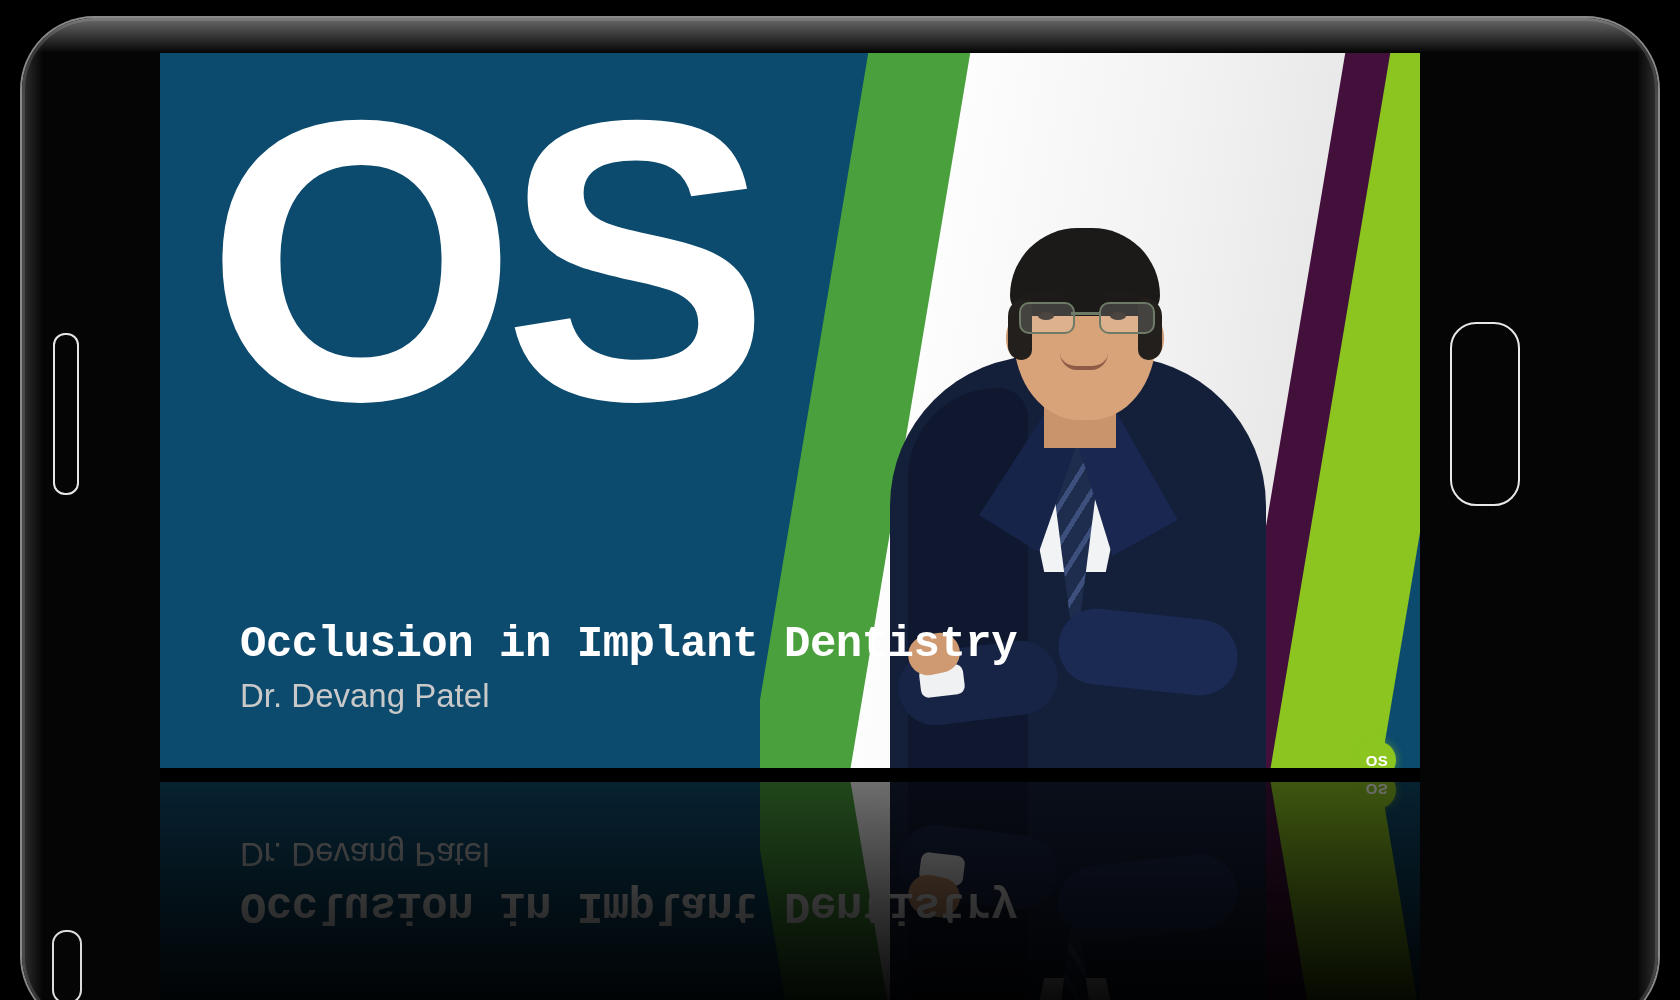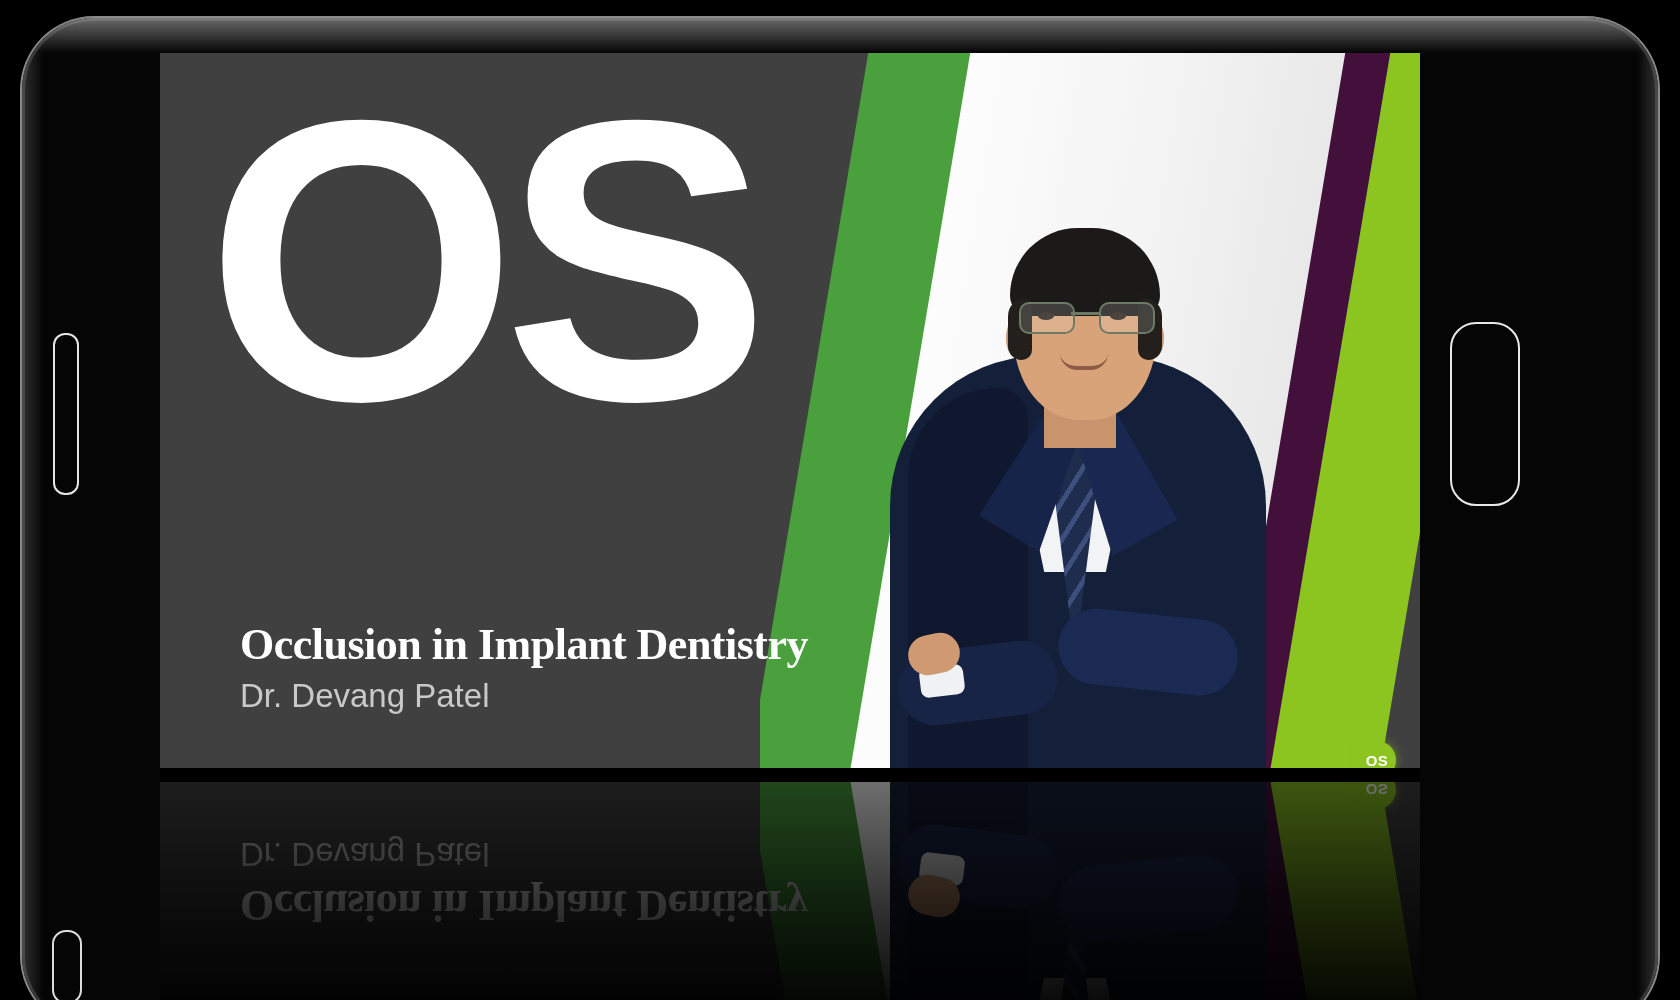--- a/index.html
+++ b/index.html
@@ -98,21 +98,21 @@
     width: 1260px;
     height: 715px;
     overflow: hidden;
     background: #000000;
   }
   .slide {
     position: absolute;
     left: 0; top: 0;
     width: 1260px;
     height: 715px;
-    background: #404040;
+    background: #0c4a6e;
     overflow: hidden;
   }
 
   
   .graphic-panel {
     position: absolute;
     right: 0;
     top: 0;
     width: 660px;
     height: 100%;
@@ -408,21 +408,21 @@
   
   .slide-title {
     position: absolute;
     left: 80px;
     top: 566px;
     font-size: 44px;
     font-weight: bold;
     color: #ffffff;
     letter-spacing: -0.5px;
     white-space: nowrap;
-    font-family: Liberation Serif, serif;
+    font-family: Liberation Mono, monospace;
   }
   .slide-subtitle {
     position: absolute;
     left: 80px;
     top: 624px;
     font-size: 33px;
     color: #c9c9c9;
     font-weight: normal;
     white-space: nowrap;
     font-family: "Liberation Sans", sans-serif;

